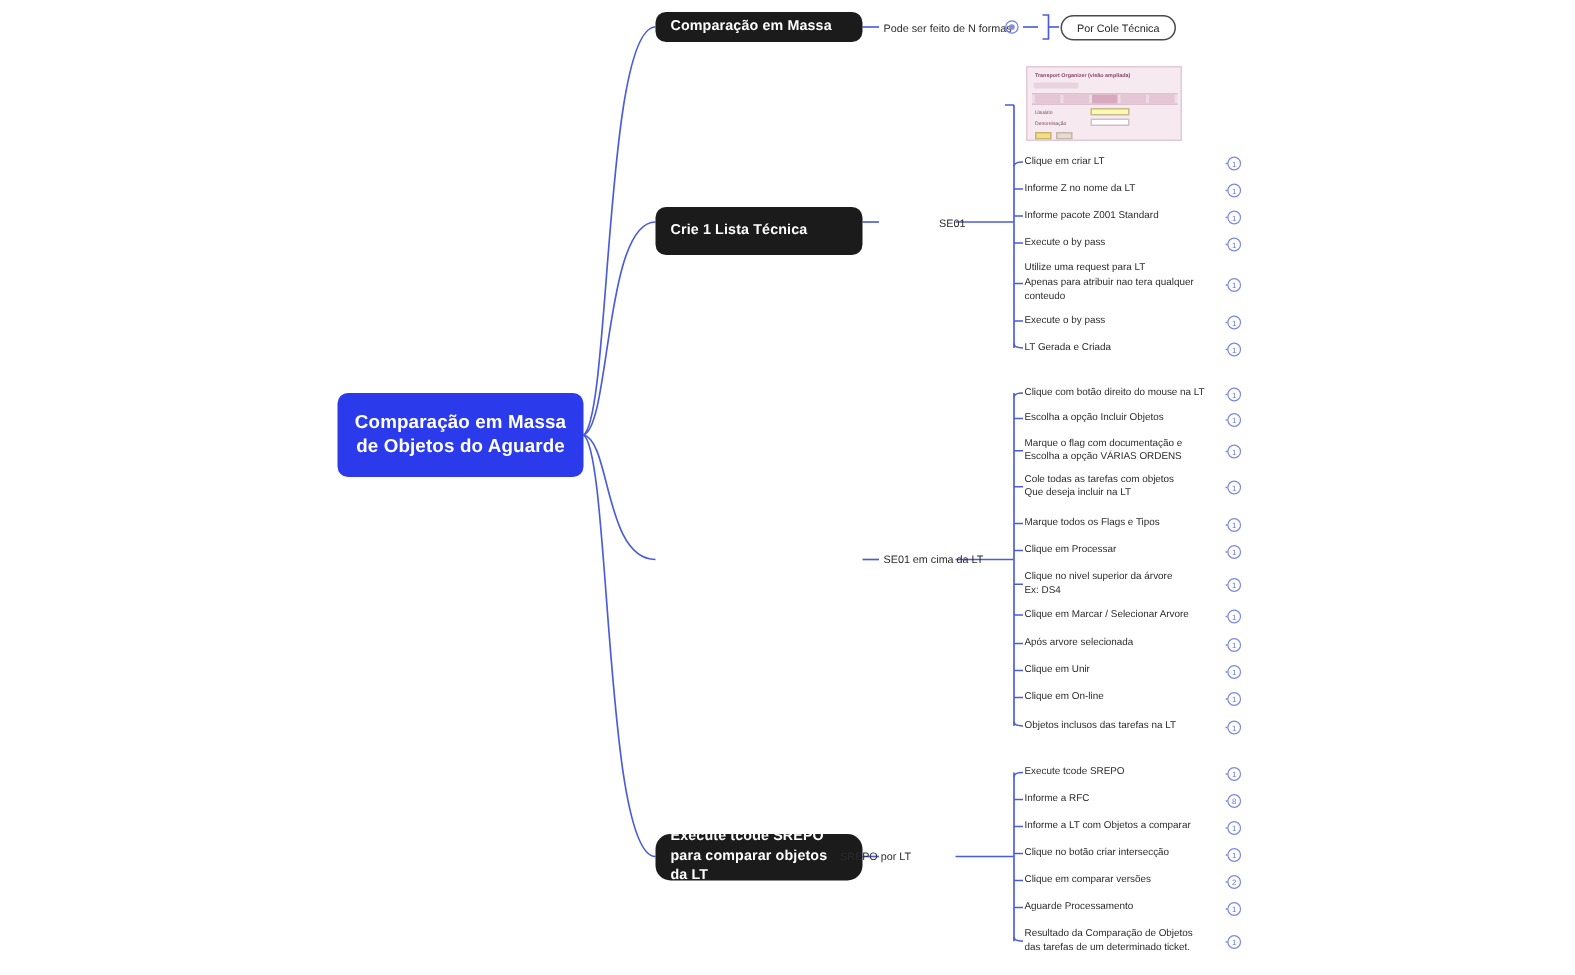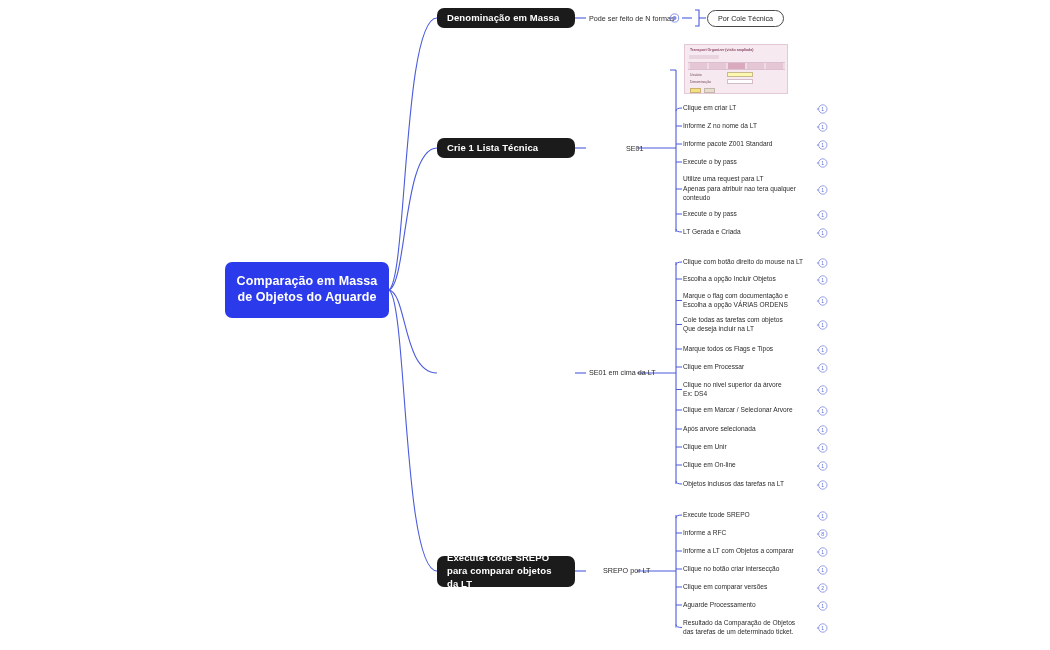--- a/index.html
+++ b/index.html
@@ -220,32 +220,32 @@
       <path d="M 676 569 L 682 569" stroke="#4a5bdc" stroke-width="1" fill="none"></path>
       <path d="M 676 587 L 682 587" stroke="#4a5bdc" stroke-width="1" fill="none"></path>
       <path d="M 676 605 L 682 605" stroke="#4a5bdc" stroke-width="1" fill="none"></path>
       <path d="M 676 624.5 Q 676 627.5, 682 627.5" stroke="#4a5bdc" stroke-width="1" fill="none"></path>
       <path d="M 670 70 L 676 70" stroke="#4a5bdc" stroke-width="1" fill="none"></path>
       <path d="M 676 70 L 676 108" stroke="#4a5bdc" stroke-width="1.1" fill="none"></path>
     </svg>
 
   <div class="root-node">Comparação em Massa de Objetos do Aguarde</div>
 
-  <div class="branch-node" id="bn0" style="left:437px; top:8px; width:138px; height:20px;">Denominação em Massa</div>
+  <div class="branch-node" id="bn0" style="left:437px; top:8px; width:138px; height:20px;">Comparação em Massa</div>
   <div class="mid-label" style="left:589px; top:14px;">Pode ser feito de N formas</div>
   <div class="badge" style="left:668px; top:12px;">
     <svg viewBox="0 0 12 12" width="12" height="12">
       <circle cx="6.6" cy="6" r="4.1" fill="none" stroke="#6b7ae0" stroke-width="0.8"></circle>
       <circle cx="6.6" cy="6" r="1.9" fill="#7e8ce8"></circle>
       <path d="M2.1 5.1 L0.6 6 L2.1 6.9 Z" fill="#6b7ae0"></path>
     </svg>
   </div>
   <div class="outline-node" style="left:707px; top:10px;">Por Cole Técnica</div>
 
-  <div class="branch-node" id="bn1" style="left:437px; top:138px; width:138px; height:20px;">Crie 1 Lista Técnica</div>
+  <div class="branch-node" id="bn1" style="left:437px; top:138px; width:138px; height:32px;">Crie 1 Lista Técnica</div>
   <div class="mid-label" style="left:589px; top:144px;padding-left:37px;">SE01</div>
 
   <div class="thumb">
     <div class="t-title">Transport Organizer (visão ampliada)</div>
     <div class="t-toolbar"></div>
     <div class="t-tabs">
       <div class="t-tab" style="left:2px; width:17px;"></div>
       <div class="t-tab" style="left:21px; width:17px;"></div>
       <div class="t-tab sel" style="left:40px; width:17px;"></div>
       <div class="t-tab" style="left:59px; width:17px;"></div>
@@ -254,22 +254,22 @@
     <div class="t-lbl" style="left:5px; top:28px;">Usuário</div>
     <div class="t-field" style="left:42px; top:27px; width:26px;"></div>
     <div class="t-lbl" style="left:5px; top:35px;">Denominação</div>
     <div class="t-field plain" style="left:42px; top:34px; width:26px;"></div>
     <div class="t-btn" style="left:5px; top:43px; width:11px;"></div>
     <div class="t-btn g" style="left:19px; top:43px; width:11px;"></div>
   </div>
 
   <div class="mid-label" style="left:589px; top:368px;">SE01 em cima da LT</div>
 
-  <div class="branch-node" id="bn3" style="left:437px; top:556px; width:138px; height:31px;">Execute tcode SREPO para comparar objetos da LT</div>
-  <div class="mid-label" style="left:603px; top:566px;">SREPO por LT</div>
+  <div class="branch-node" id="bn3" style="left:437px; top:556px; width:138px; height:31px;border-radius:10px;">Execute tcode SREPO para comparar objetos da LT</div>
+  <div class="mid-label" style="left:560px; top:566px;">SREPO por LT</div>
 
   <div id="leaf-layer">
       <div class="leaf" style="left: 683px; top: 102.75px;">Clique em criar LT</div>
       <div class="badge" style="left: 816px; top: 102.5px;">
         <svg viewBox="0 0 12 12" width="12" height="12">
           <circle cx="6.8" cy="6" r="4.2" fill="none" stroke="#7b88e2" stroke-width="0.8"></circle>
           <text x="6.8" y="8.1" text-anchor="middle" font-size="5.2" font-family="Liberation Sans, sans-serif" fill="#6472d8">1</text>
           <path d="M2.2 5.1 L0.7 6 L2.2 6.9 Z" fill="#7b88e2"></path>
         </svg>
       </div>

